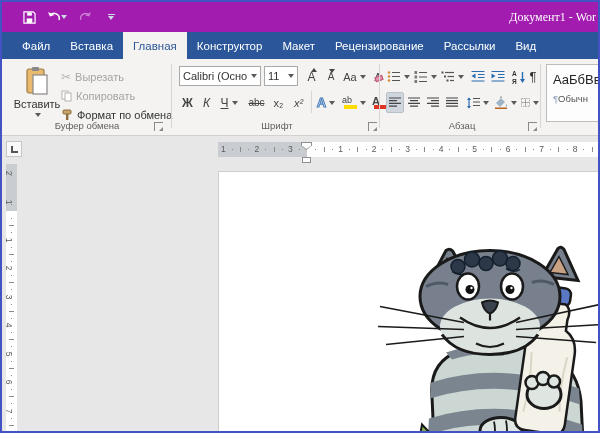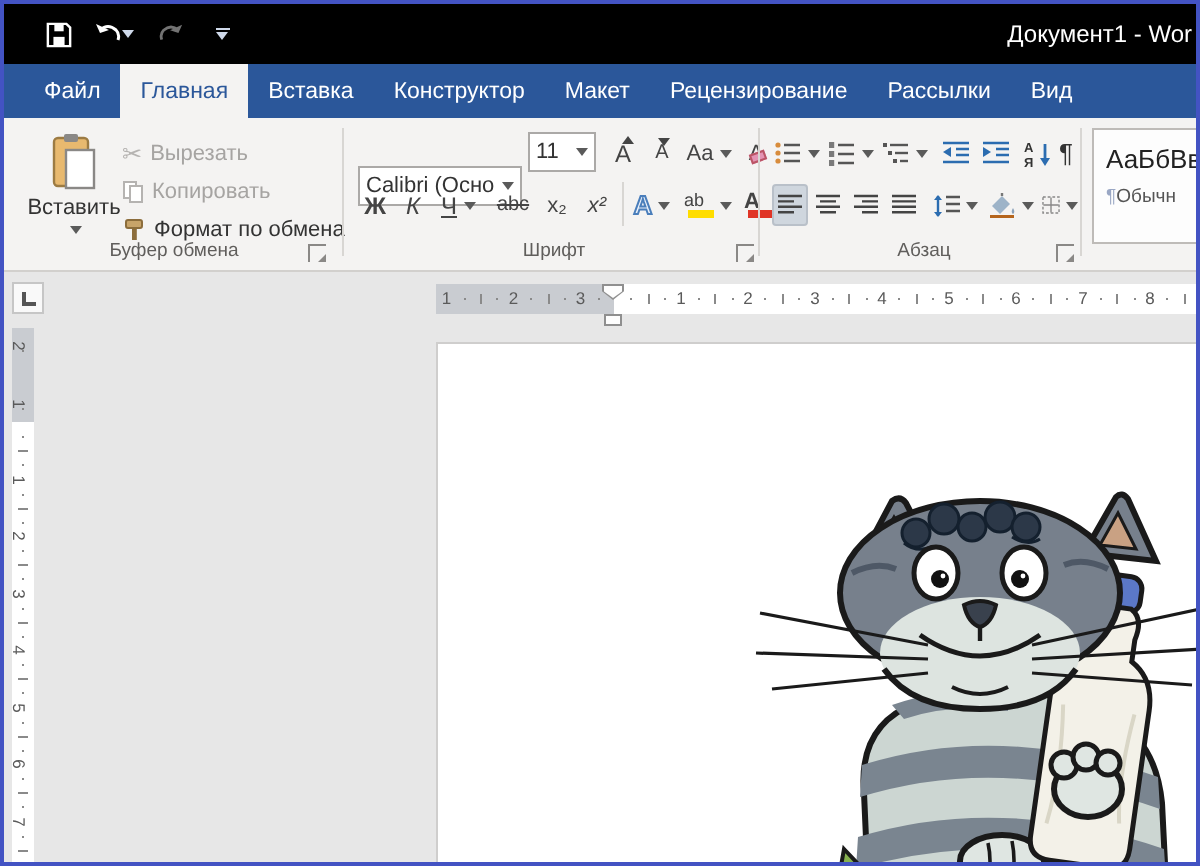--- a/index.html
+++ b/index.html
@@ -1,21 +1,21 @@
 <!DOCTYPE html>
 <html><head>
 <meta charset="utf-8">
 <style>
   * { margin:0; padding:0; box-sizing:border-box; }
   html,body { width:600px; height:433px; overflow:hidden; }
   body { font-family:"Liberation Sans", sans-serif; }
   .window { position:relative; width:600px; height:433px; border:2px solid #4353c3; background:#f4f3f2; overflow:hidden; }
 
   
-  .titlebar { position:absolute; left:0; top:0; width:100%; height:30px; background:#000000; display:flex; align-items:center; }
+  .titlebar { position:absolute; left:0; top:0; width:100%; height:30px; background:#a21caf; display:flex; align-items:center;font-family:Liberation Serif, serif; }
   .qat { display:flex; align-items:center; gap:4px; padding-left:16px; }
   .qat-btn { width:22px; height:20px; display:flex; align-items:center; justify-content:center; color:#fff; }
   .qat-btn svg { display:block; }
   .dim { opacity:.45; }
   .mini-drop { width:0; height:0; border-left:3px solid transparent; border-right:3px solid transparent; border-top:4px solid #cfd9ea; }
   .qat-custom { display:flex; flex-direction:column; align-items:center; gap:1px; }
   .qat-custom .bar { width:7px; height:1px; background:#cfd9ea; }
   .doc-title { position:absolute; right:2px; top:0; height:30px; line-height:30px; color:#ffffff; font-size:12px; white-space:nowrap; }
 
   
@@ -115,22 +115,22 @@
       <div class="qat-btn qat-custom">
         <span class="bar"></span>
           <span class="mini-drop"></span>
       </div>
     </div>
     <div class="doc-title">Документ1 - Wor</div>
   </div>
 
   <div class="tabbar" id="tabs">
       <div class="tab">Файл</div>
+      <div class="tab">Вставка</div>
       <div class="tab active">Главная</div>
-      <div class="tab">Вставка</div>
       <div class="tab">Конструктор</div>
       <div class="tab">Макет</div>
       <div class="tab">Рецензирование</div>
       <div class="tab">Рассылки</div>
       <div class="tab">Вид</div>
     </div>
 
   <div class="ribbon">
 
     <div class="paste-btn">
@@ -157,21 +157,21 @@
       <svg width="12" height="12" viewBox="0 0 12 12">
           <rect x="2" y="1" width="8" height="4" rx="1" fill="#c8a46a" stroke="#8c6d3c"></rect>
           <rect x="5" y="5" width="2.4" height="6" fill="#8c6d3c"></rect>
         </svg>
       <span style="color:#333;">Формат по обмена</span>
     </div>
     <div class="group-label" style="left:30px;width:110px;">Буфер обмена</div>
     <div class="launcher" style="left:152px;"></div>
     <div class="gsep" style="left:169px;"></div>
 
-    <div class="combo" style="left:177px;width:82px;margin-top:17px;">
+    <div class="combo" style="left:177px;width:82px;">
       <span style="overflow:hidden;white-space:nowrap;">Calibri (Осно</span>
         <span class="drop"></span>
     </div>
     <div class="combo" style="left:262px;width:34px;">
       <span>11</span>
         <span class="drop"></span>
     </div>
     <div class="rbtn" style="left:300px;top:7px;width:19px;">
       <span class="chip" style="font-size:12px;"><span>А</span><span class="grow-mark"></span></span>
     </div>

